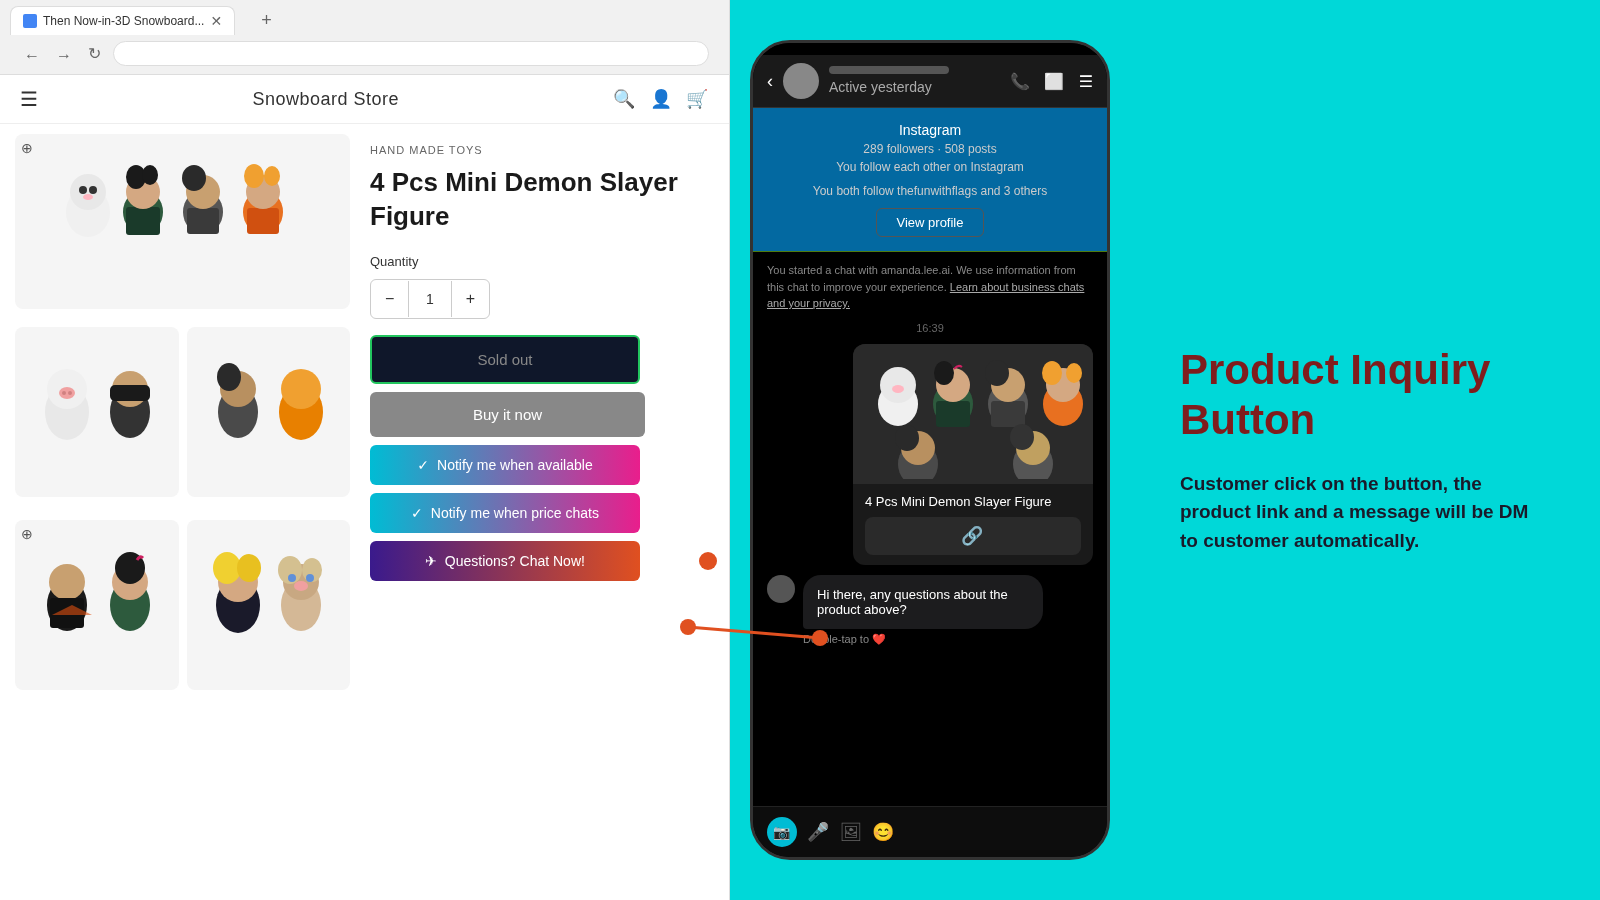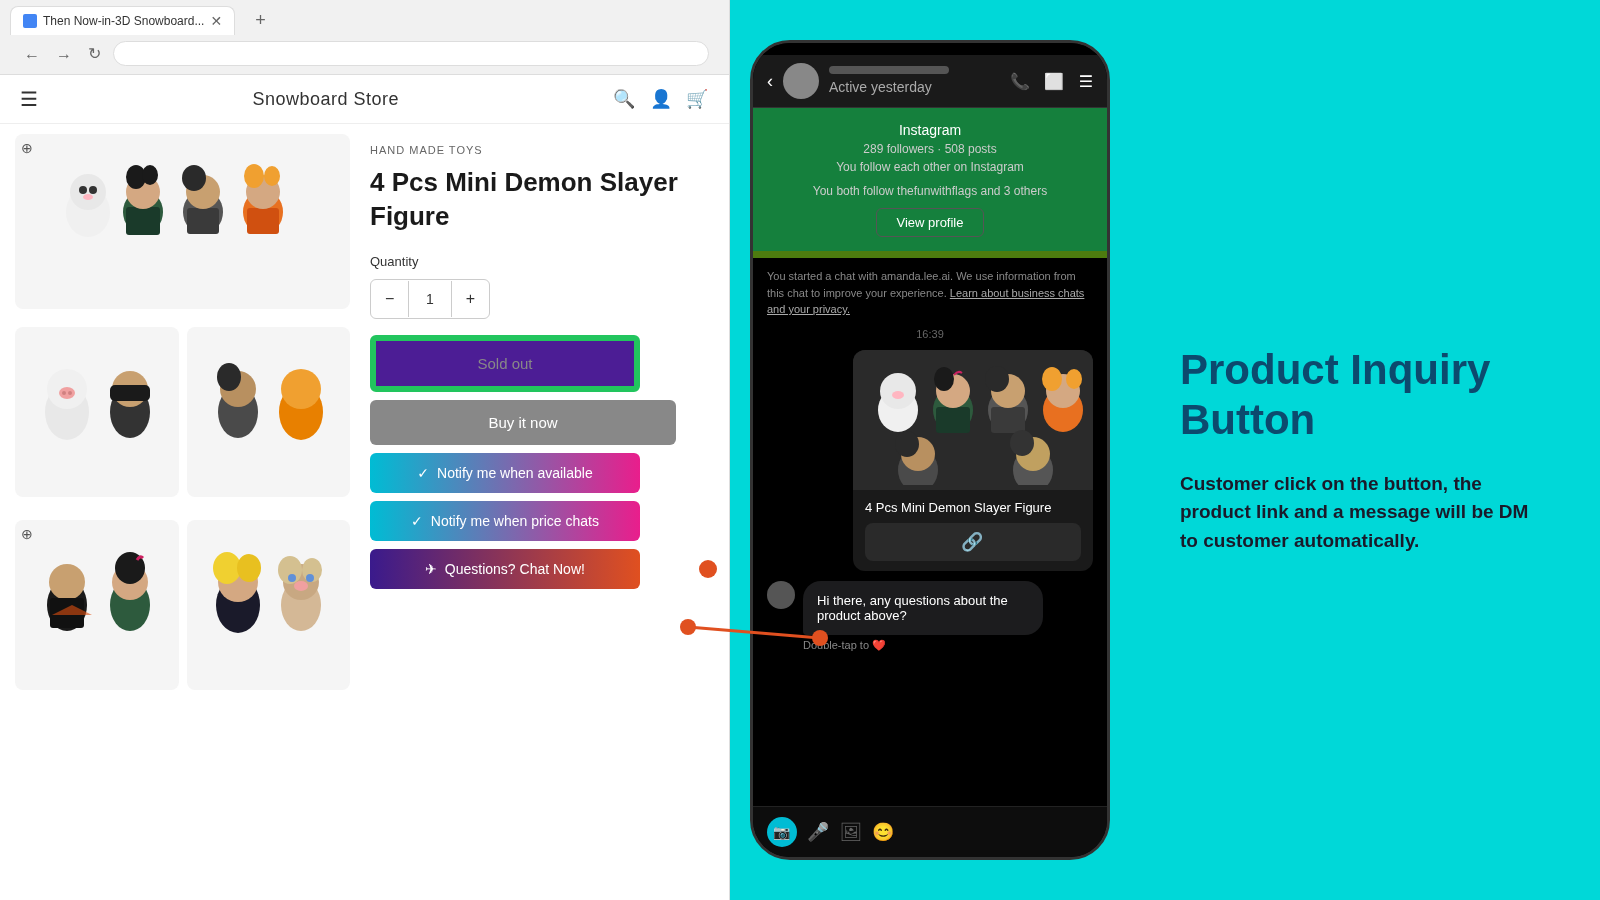--- a/index.html
+++ b/index.html
@@ -17,21 +17,21 @@
 
     
     .browser-chrome {
       background: #f1f1f1;
       border-bottom: 1px solid #ddd;
       padding: 6px 10px 0 10px;
     }
     .browser-tabs {
       display: flex;
       align-items: flex-end;
-      gap: 12px;
+      gap: 18px;
       margin-bottom: 0;
     }
     .browser-tab {
       background: #fff;
       border: 1px solid #ddd;
       border-bottom: none;
       border-radius: 8px 8px 0 0;
       padding: 6px 12px;
       display: flex;
       align-items: center;
@@ -211,31 +211,31 @@
       color: #333;
       border-left: 1px solid #ccc;
       border-right: 1px solid #ccc;
       padding: 10px 0;
     }
 
     
     .sold-out-btn {
       width: 270px;
       padding: 14px;
-      background: #4c1d95;
-      border: 6px solid #22c55e;
+      background: #0f172a;
+      border: 2px solid #22c55e;
       border-radius: 6px;
       font-size: 15px;
       color: #888;
       cursor: not-allowed;
       text-align: center;
       margin-bottom: 8px;
     }
     .buy-now-btn {
-      width: 306px;
+      width: 275px;
       padding: 14px;
       background: #888;
       border: none;
       border-radius: 6px;
       font-size: 15px;
       color: #fff;
       cursor: pointer;
       text-align: center;
       margin-bottom: 8px;
     }
@@ -356,24 +356,24 @@
       display: flex;
       gap: 14px;
     }
     .chat-header-icon {
       font-size: 16px;
       color: #fff;
     }
 
     
     .instagram-info {
-      background: #15803d;
+      background: #0369a1;
       padding: 14px;
       text-align: center;
-      border-bottom: 7px solid #4d7c0f;
+      border-bottom: 1px solid #4d7c0f;
     }
     .ig-name {
       font-size: 14px;
       color: #fff;
       font-weight: 500;
       margin-bottom: 4px;
     }
     .ig-stats {
       font-size: 12px;
       color: #ccc;
@@ -524,21 +524,21 @@
       flex: 1;
       background: #00d8d8;
       display: flex;
       flex-direction: column;
       justify-content: center;
       padding: 40px 50px;
     }
     .desc-title {
       font-size: 42px;
       font-weight: 900;
-      color: #0c4a6e;
+      color: #7f1d1d;
       line-height: 1.2;
       margin-bottom: 24px;
     }
     .desc-text {
       font-size: 19px;
       font-weight: 700;
       color: #1a1a2a;
       line-height: 1.5;
     }
   </style>

